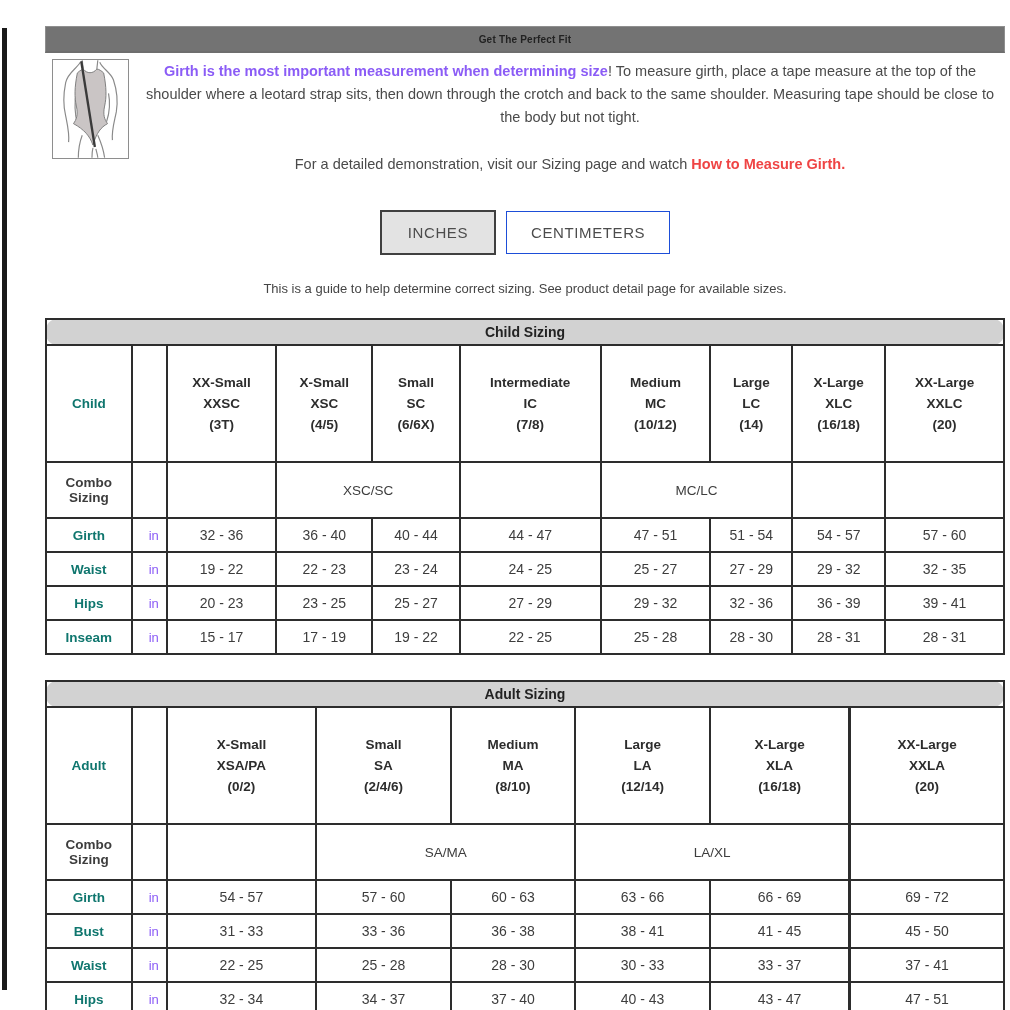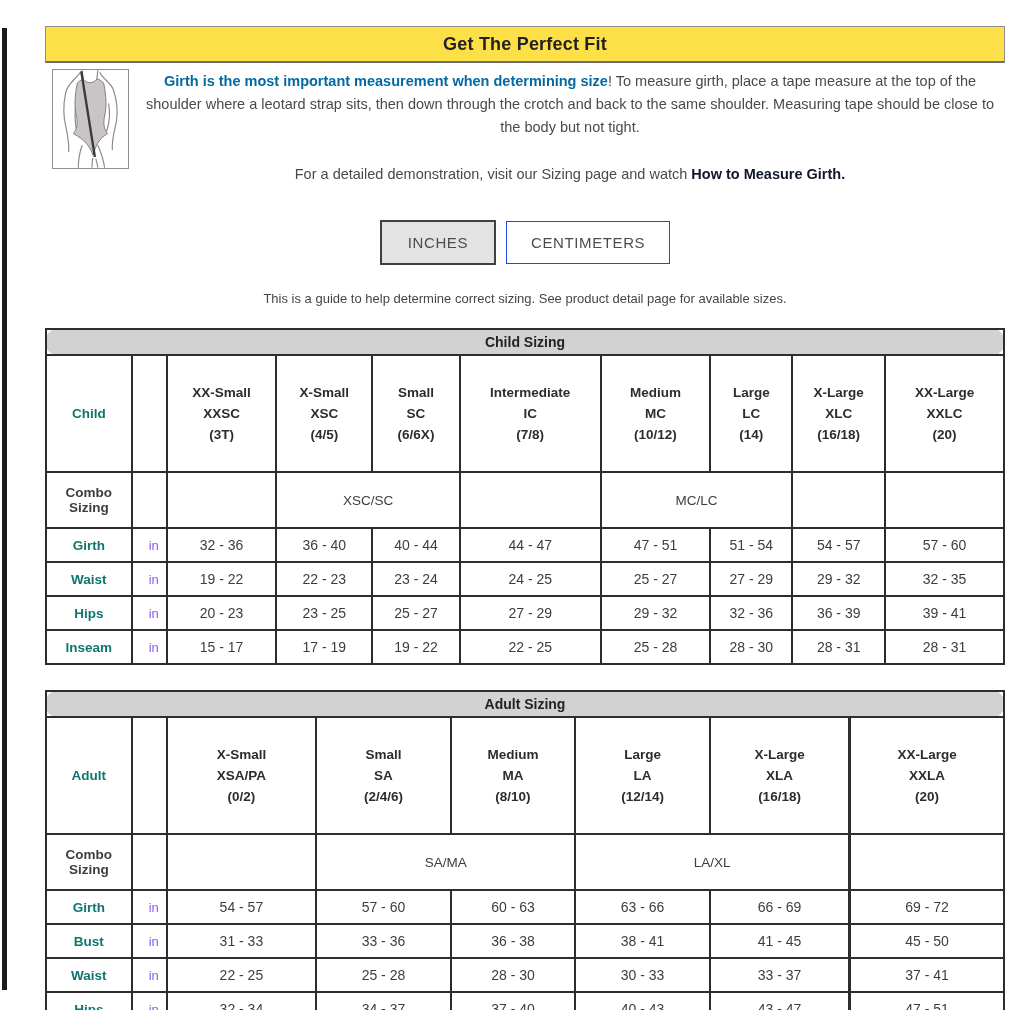--- a/index.html
+++ b/index.html
@@ -6,39 +6,39 @@
   html,body { margin:0; padding:0; }
   body {
     width:1010px; height:1010px; background:#ffffff; position:relative;
     font-family:"Liberation Sans", sans-serif; color:#3d3d3d; overflow:hidden;
   }
   .left-edge { position:absolute; left:2px; top:28px; width:5px; height:962px; background:#1a1a1a; }
   .content { width:960px; margin-left:45px; }
 
   
   .title-bar {
-    margin-top:26px; background:#fde047; border:1px solid #8f8f8f;
+    margin-top:26px; background:#737373; border:1px solid #8f8f8f;
     border-bottom:2px solid #6e6e6e; text-align:center; font-weight:bold;
-    font-size:18px; color:#222; padding:7px 0 6px 0; letter-spacing:0.2px;
+    font-size:10px; color:#222; padding:7px 0 6px 0; letter-spacing:0.2px;
   }
 
   
   .intro-row { display:flex; margin-top:4px; align-items:flex-start; }
   .figure-box {
     width:77px; height:100px; flex:0 0 77px; margin-left:7px; margin-top:2px;
     border:1px solid #8e8e8e; background:#fff;
   }
   .figure-box svg { display:block; width:100%; height:100%; }
   .intro-text-col { flex:1 1 auto; padding-left:6px; }
   .intro-para {
     margin:3px 0 0 0; text-align:center; font-size:14.5px; line-height:23px; color:#4a4a4a;
   }
-  .intro-para strong { color:#0369a1; }
+  .intro-para strong { color:#8b5cf6; }
   .demo-line { margin:27px 0 0 0; text-align:center; font-size:14.5px; color:#4a4a4a; }
-  .demo-line strong { color:#0f172a; }
+  .demo-line strong { color:#ef4444; }
 
   
   .btn-row { display:flex; justify-content:center; align-items:center; gap:10px; margin-top:38px; }
   .btn {
     font-family:"Liberation Sans", sans-serif; font-size:15px; color:#4c4c4c;
     letter-spacing:0.6px; background:#ffffff; border:1px solid #1d4ed8;
     padding:13px 24px; cursor:pointer; line-height:1;
   }
   .btn.selected { background:#e3e3e3; border:2px solid #404040; padding:13px 26px; }
 

